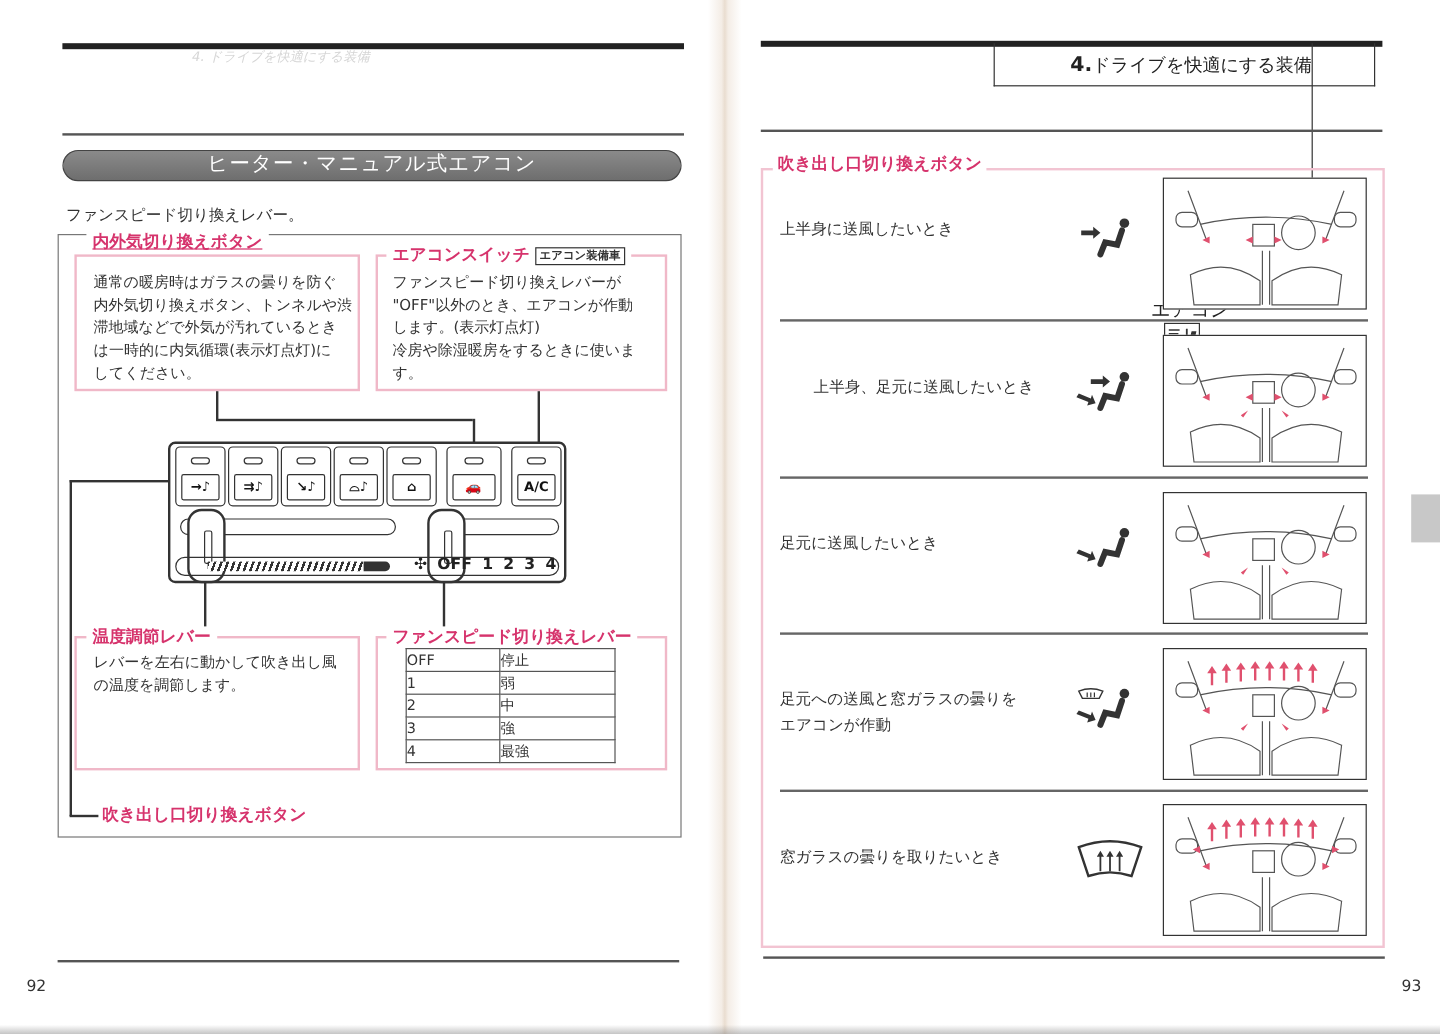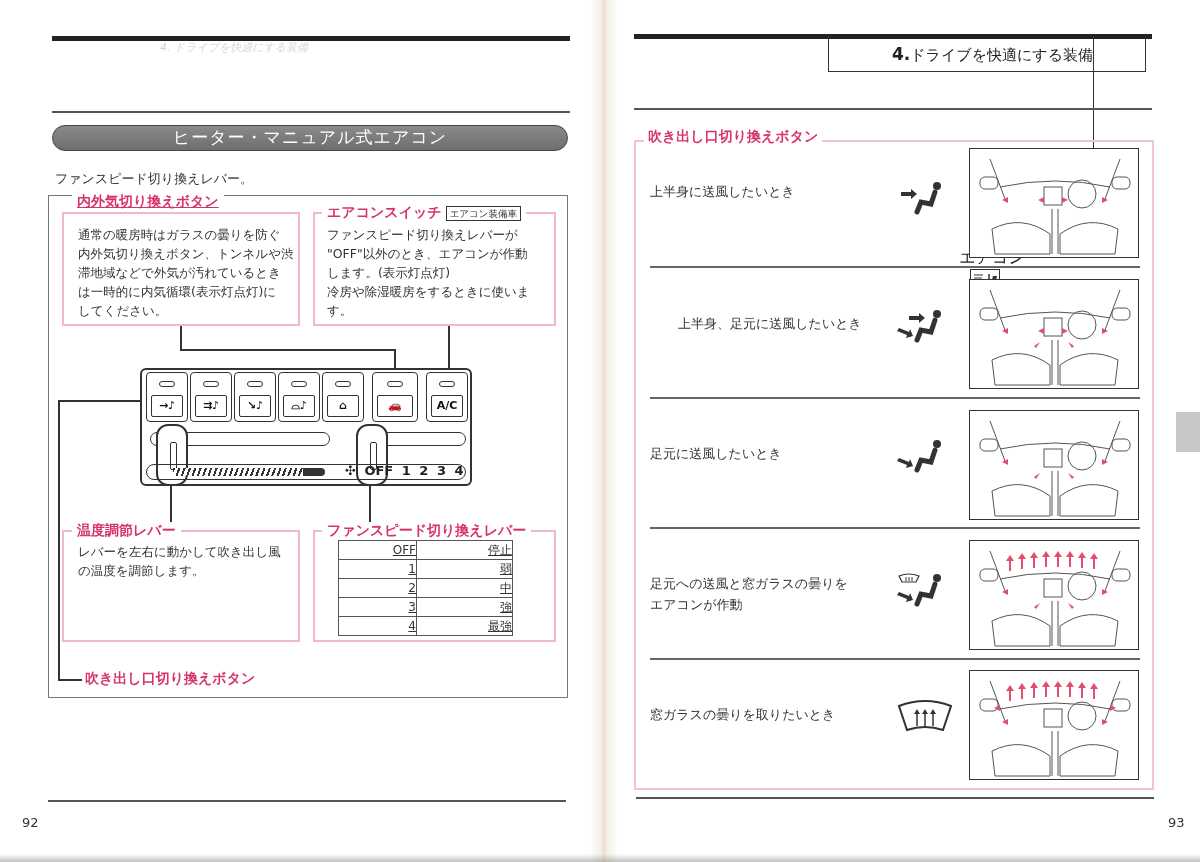--- a/index.html
+++ b/index.html
@@ -40,21 +40,21 @@
   .pink-box {
     position: absolute; border: 2px solid #f0b8c8;
   }
   .pink-title {
     position: absolute; background: #fff; color: #d6336c; font-size: 14px; font-weight: bold;
     padding: 0 5px; white-space: nowrap;
   }
   .box-text { position: absolute; font-size: 12.5px; line-height: 19px; color: #333; }
   .tag-box {
     display: inline-block; border: 1.5px solid #333; font-size: 9.5px; padding: 0 3px;
-    color: #333; margin-left: 4px; line-height: 13px; vertical-align: middle; font-weight: normal;
+    color: #333; margin-left: 4px; line-height: 13px; vertical-align: middle; font-weight: bold;
   }
 
   .line { position: absolute; background: #333; }
 
   
   .panel {
     position: absolute; left: 140px; top: 368px; width: 332px; height: 118px;
     border: 2px solid #333; border-radius: 6px; background: #fff;
   }
   .btn-mod {
@@ -88,21 +88,21 @@
     background: repeating-linear-gradient(110deg, #333 0 2px, #fff 2px 5px);
   }
   .hatch-solid { position: absolute; left: 156px; top: 3px; width: 22px; height: 8px; background: #333; border-radius: 0 4px 4px 0; }
   .fan-scale {
     position: absolute; left: 198px; top: -2px; font-size: 13px; font-weight: bold; color: #222; white-space: nowrap;
     word-spacing: 4px;
   }
 
   
   .fan-table { position: absolute; left: 338px; top: 540px; border-collapse: collapse; font-size: 12px; color: #333; }
-  .fan-table td { border: 1px solid #555; width: 78px; height: 19px; text-align: right; padding: 0; text-decoration: underline; }
+  .fan-table td { border: 1px solid #555; width: 78px; height: 19px; text-align: left; padding: 0; }
   .fan-table td + td { width: 96px; }
 
   .bottom-label {
     position: absolute; left: 85px; top: 670px; color: #d6336c; font-size: 14px; font-weight: bold;
   }
 
   .page-num { position: absolute; top: 815px; font-size: 13px; color: #333; }
 
   
   .chapter-box {

